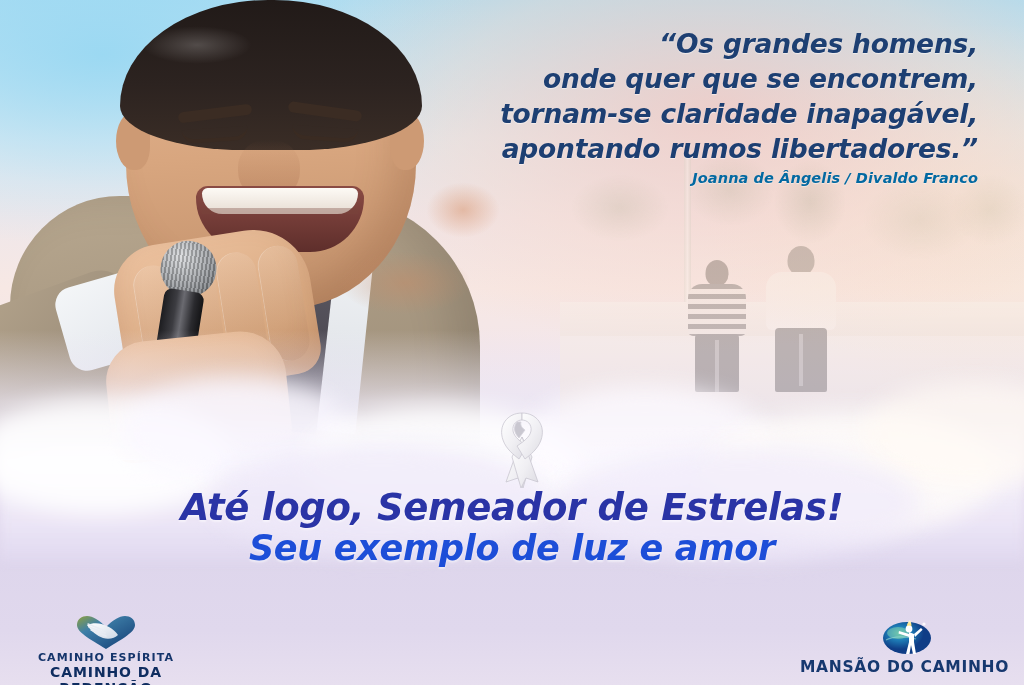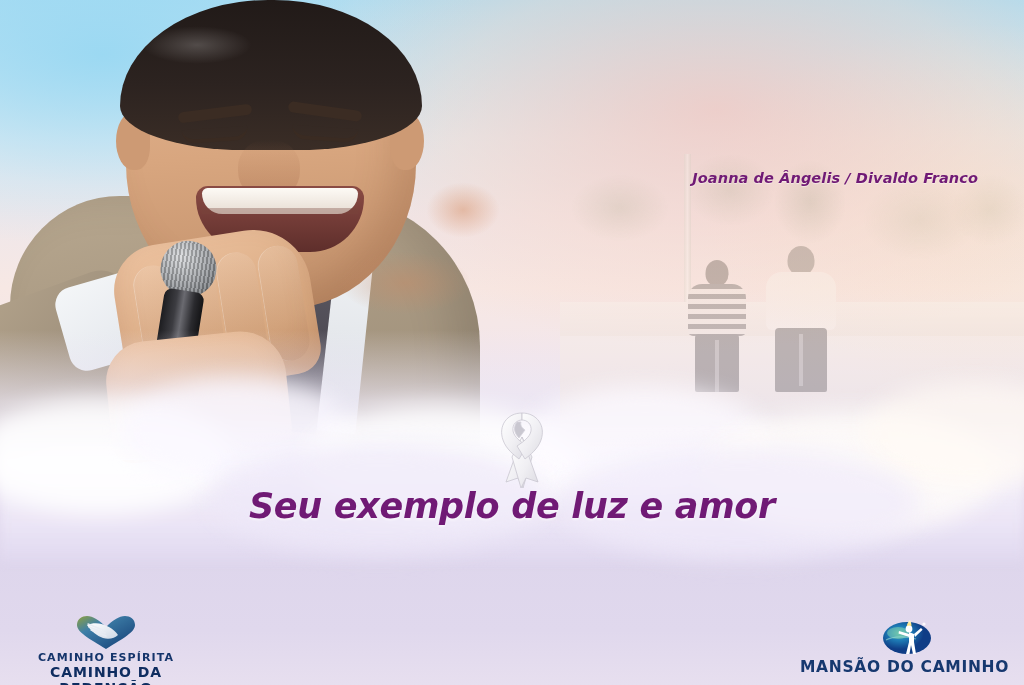--- a/index.html
+++ b/index.html
@@ -262,38 +262,38 @@
     color:#1d3f72;
     text-shadow:0 1px 1px rgba(255,255,255,.55);
   }
   .quote .ln{display:block;white-space:nowrap;}
   .attrib{
     position:absolute;right:46px;top:170px;width:600px;
     text-align:right;
     font-family:"DejaVu Sans", sans-serif;
     font-style:italic;font-weight:bold;
     font-size:14.5px;letter-spacing:.1px;
-    color:#701a75;
+    color:#0369a1;
     text-shadow:0 1px 1px rgba(255,255,255,.5);
   }
 
   
   .ribbon{position:absolute;left:487px;top:410px;width:70px;height:78px;}
 
   
   .farewell{
     position:absolute;left:0;top:487px;width:1024px;
     text-align:center;
     font-family:"DejaVu Sans", sans-serif;
     font-style:italic;font-weight:bold;
     letter-spacing:-0.3px;
   }
   .farewell .fl{display:block;white-space:nowrap;}
   .farewell .l1{font-size:37px;line-height:42px;color:#2a34a6;text-shadow:0 2px 2px rgba(255,255,255,.5);}
-  .farewell .l2{font-size:35px;line-height:39px;color:#701a75;text-shadow:0 2px 2px rgba(255,255,255,.5);}
+  .farewell .l2{font-size:35px;line-height:39px;color:#1d4ed8;text-shadow:0 2px 2px rgba(255,255,255,.5);}
   .farewell .l3{font-size:35px;line-height:40px;color:#2a82c8;text-shadow:0 2px 2px rgba(255,255,255,.5);}
 
   
   .logo-left{position:absolute;left:8px;top:616px;width:196px;text-align:center;}
   .logo-right{position:absolute;right:10px;top:612px;width:214px;}
   .logo-left .mark,.logo-right .mark{display:block;margin:0 auto;}
   .logo-left .t1{
     font-family:"DejaVu Sans", sans-serif;font-weight:bold;font-size:11px;
     letter-spacing:1.1px;color:#15356b;margin-top:1px;
   }
@@ -379,20 +379,26 @@
     <div class="puff" style="left:-30px;top:46px;width:260px;height:116px;background:rgba(255,255,255,.85)"></div>
     <div class="puff" style="left:120px;top:26px;width:230px;height:104px;background:rgba(250,248,255,.8)"></div>
     <div class="puff" style="left:300px;top:52px;width:280px;height:120px;background:rgba(255,255,255,.82)"></div>
     <div class="puff" style="left:520px;top:34px;width:250px;height:110px;background:rgba(253,250,255,.78)"></div>
     <div class="puff" style="left:700px;top:58px;width:300px;height:124px;background:rgba(255,253,250,.8)"></div>
     <div class="puff" style="left:860px;top:30px;width:230px;height:104px;background:rgba(255,250,244,.72)"></div>
     <div class="puff" style="left:210px;top:92px;width:340px;height:110px;background:rgba(238,232,248,.75)"></div>
     <div class="puff" style="left:560px;top:96px;width:360px;height:112px;background:rgba(240,234,249,.72)"></div>
   </div>
 
+  <div class="quote">
+    <span class="ln">“Os grandes homens,</span>
+    <span class="ln">onde quer que se encontrem,</span>
+    <span class="ln">tornam-se claridade inapagável,</span>
+    <span class="ln">apontando rumos libertadores.”</span>
+  </div>
   <div class="attrib">Joanna de Ângelis / Divaldo Franco</div>
 
   <div class="ribbon">
     <svg width="70" height="78" viewBox="0 0 70 78" aria-hidden="true">
       <defs>
         <linearGradient id="rg" x1="0" y1="0" x2="1" y2="1">
           <stop offset="0%" stop-color="#ffffff"></stop>
           <stop offset="55%" stop-color="#f0eff3"></stop>
           <stop offset="100%" stop-color="#dcdbe2"></stop>
         </linearGradient>
@@ -401,20 +407,21 @@
         <path d="M35 27 L19 72 L31 68 L36 78 L45 47 Z" fill="url(#rg)"></path>
         <path d="M35 27 L51 72 L39 68 L34 78 L25 47 Z" fill="url(#rg)"></path>
         <path d="M35 3 C20 3 11 16 16 30 C19 39 27 45 32 49 L40 36 C34 32 27 27 26 21 C25 14 30 10 35 10 Z" fill="url(#rg)"></path>
         <path d="M35 3 C50 3 59 16 54 30 C51 39 43 45 38 49 L30 36 C36 32 43 27 44 21 C45 14 40 10 35 10 Z" fill="url(#rg)"></path>
         <path d="M30 12 C26 17 27 23 32 28 L38 20 C35 18 33 15 34 12 Z" fill="#b9b7c2" opacity=".75"></path>
       </g>
     </svg>
   </div>
 
   <div class="farewell">
+    <span class="fl l1">Até logo, Semeador de Estrelas!</span>
     <span class="fl l2">Seu exemplo de luz e amor</span>
   </div>
 
   <div class="logo-left">
     <svg class="mark" width="62" height="34" viewBox="0 0 62 34" aria-hidden="true">
       <defs>
         <linearGradient id="hg" x1="0" y1="0" x2="1" y2="1">
           <stop offset="0%" stop-color="#8fa03f"></stop>
           <stop offset="30%" stop-color="#3e7fa8"></stop>
           <stop offset="100%" stop-color="#123a72"></stop>

